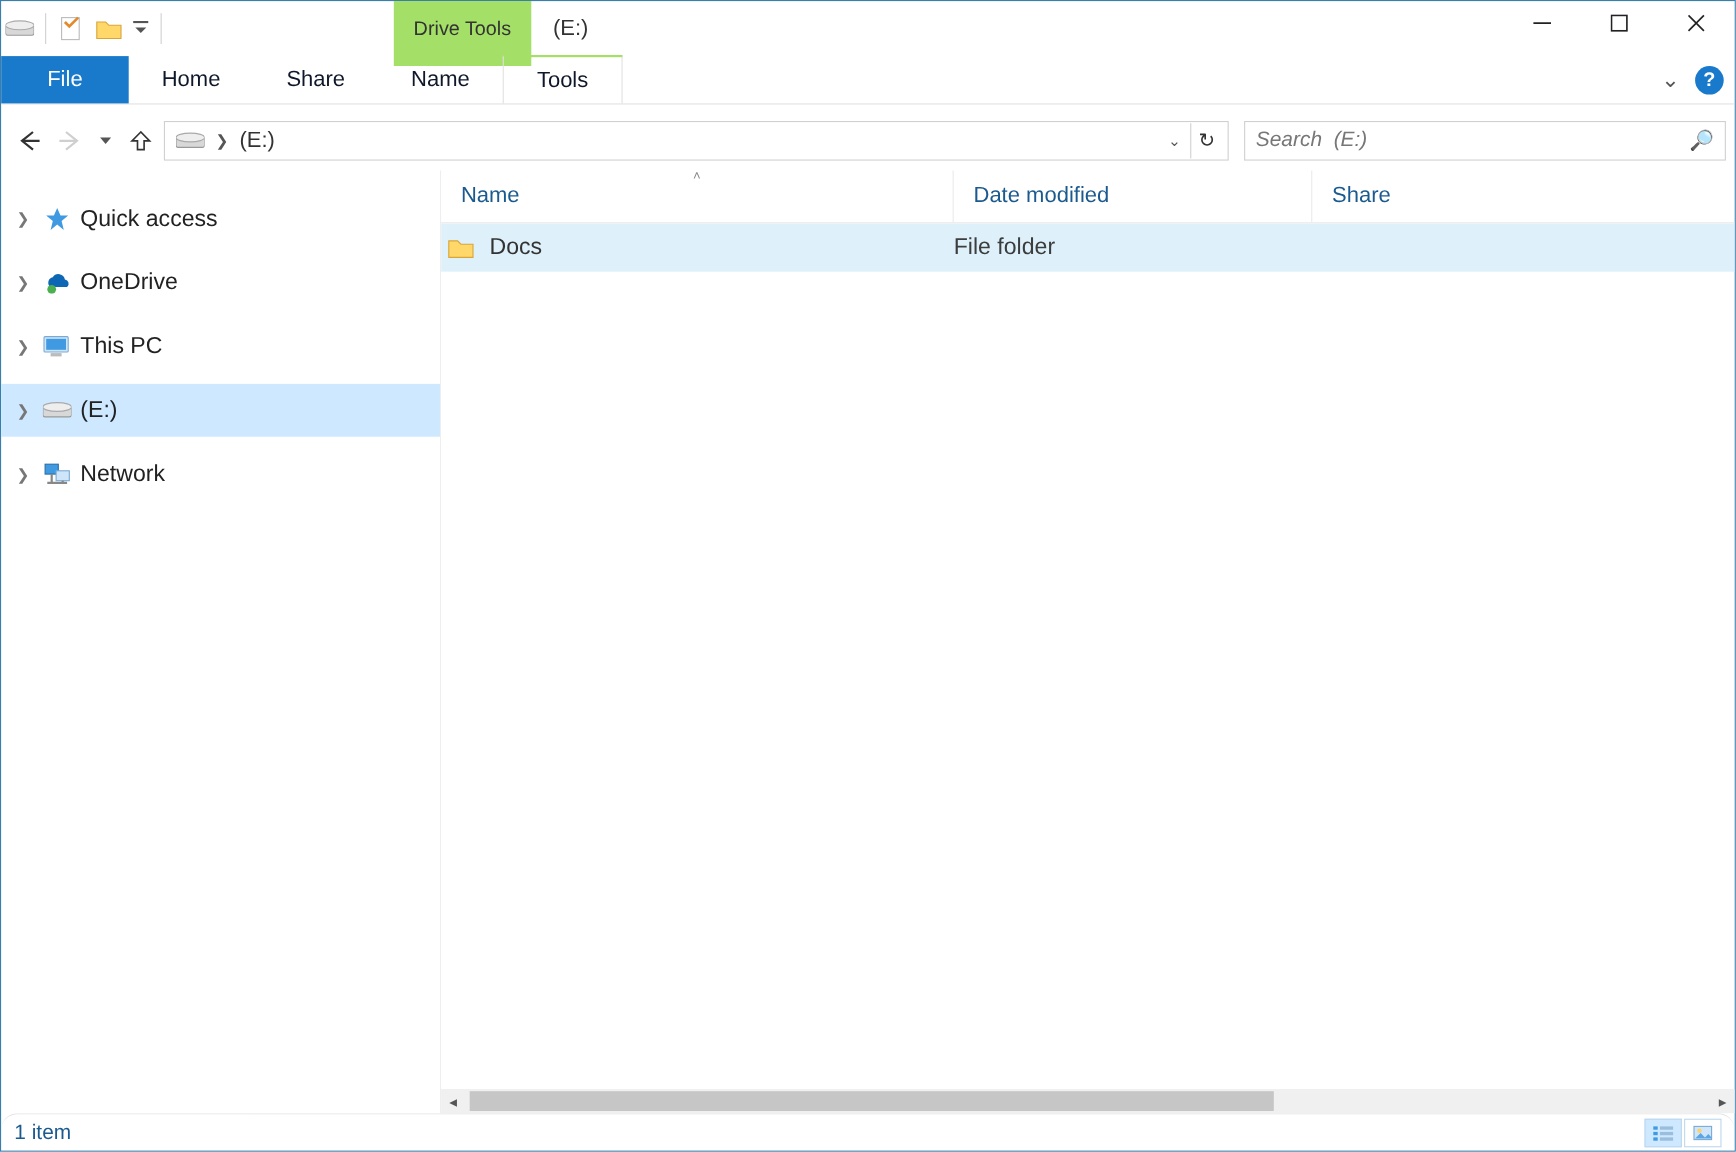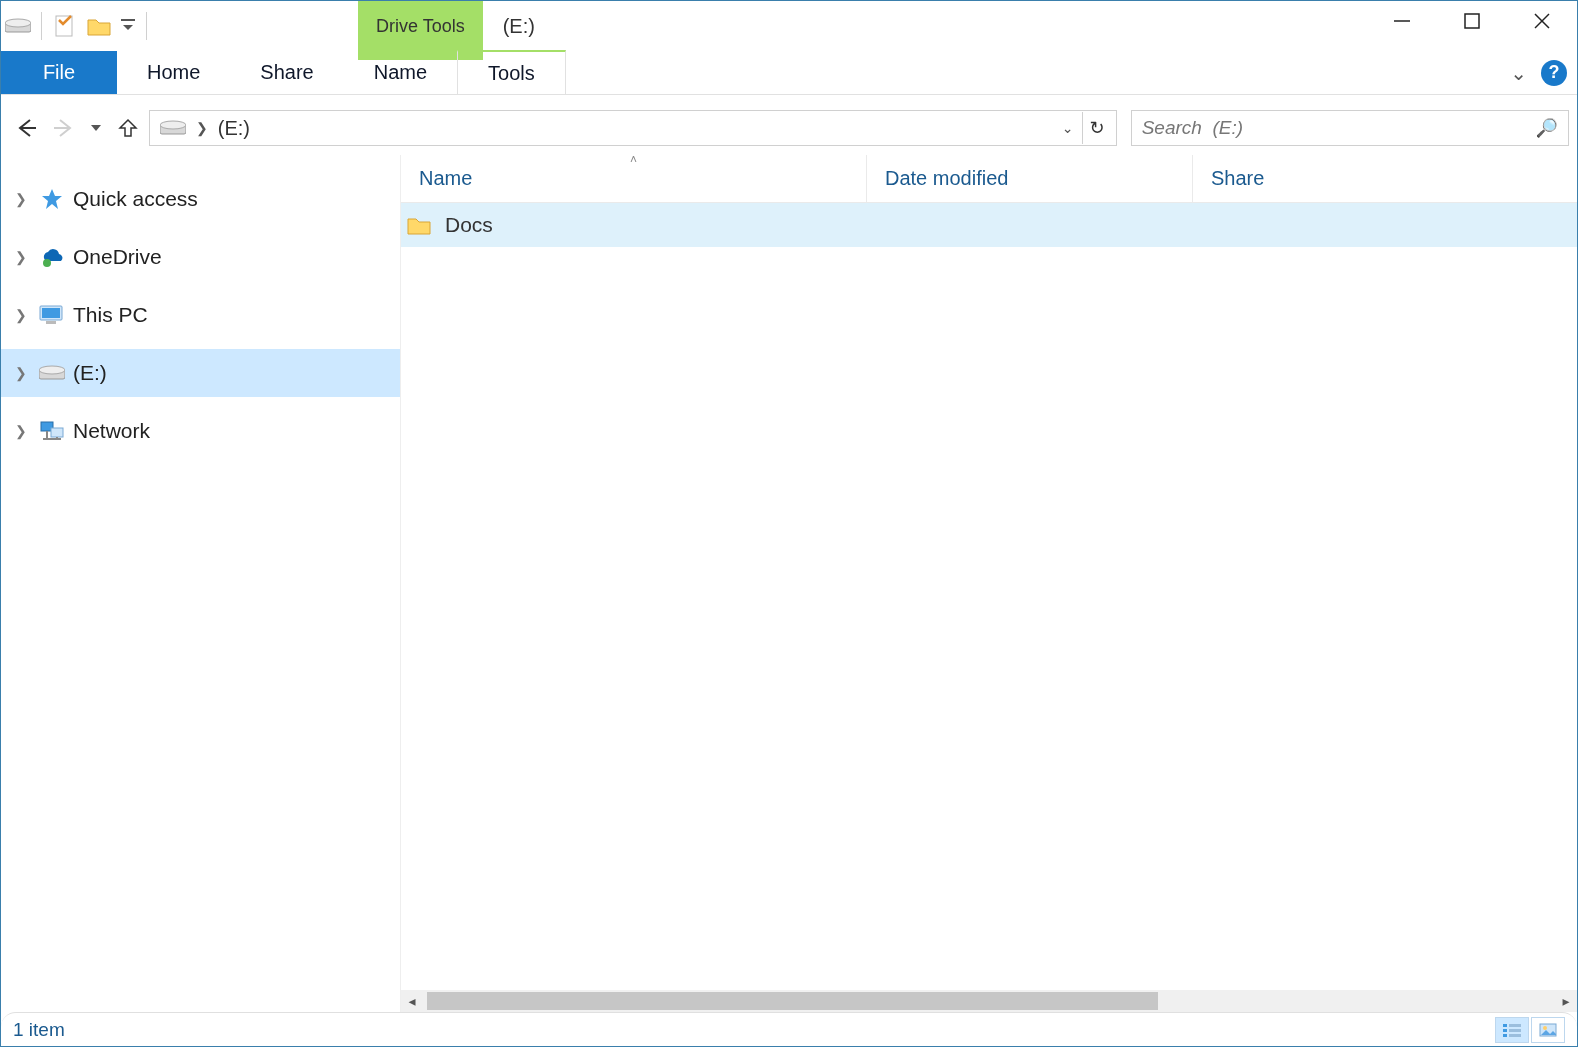--- a/index.html
+++ b/index.html
@@ -282,20 +282,21 @@
     <div class="rows-area">
       <div class="file-row">
         <div class="file-name-cell">
           <span>
             <svg width="24" height="20">
                 <path d="M1 4 h8 l3 3 h11 v12 h-22 z" fill="#ffd869" stroke="#d9a536"></path>
               </svg>
           </span>
           <span>Docs</span>
         </div>
+        <div class="file-type-cell">File folder</div>
       </div>
     </div>
 
     <div class="hscroll">
       <div class="hscroll-arrow">◂</div>
       <div class="hscroll-track">
         <div class="hscroll-thumb"></div>
       </div>
       <div class="hscroll-arrow">▸</div>
     </div>

